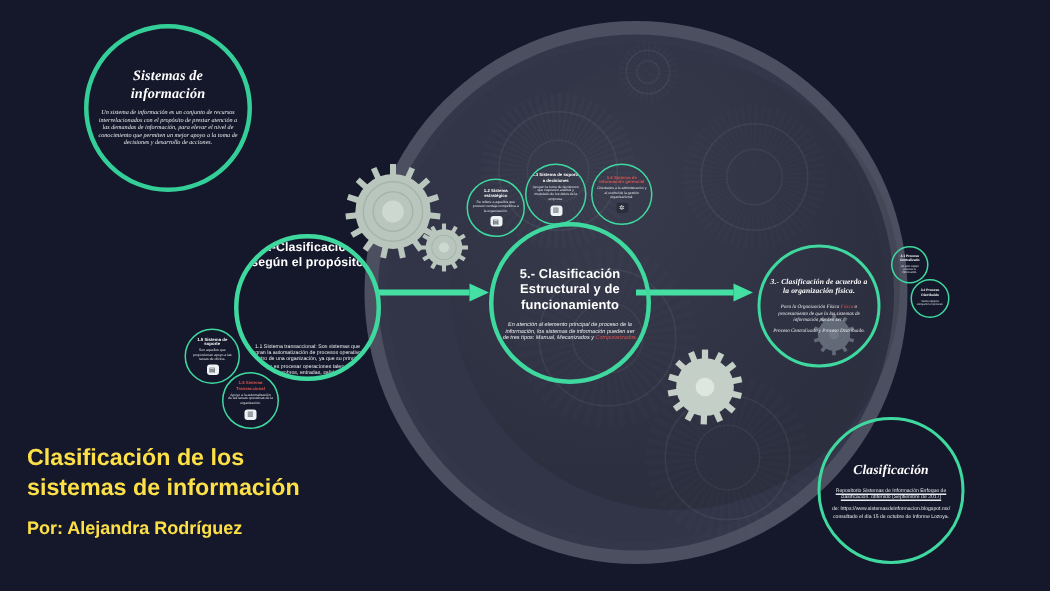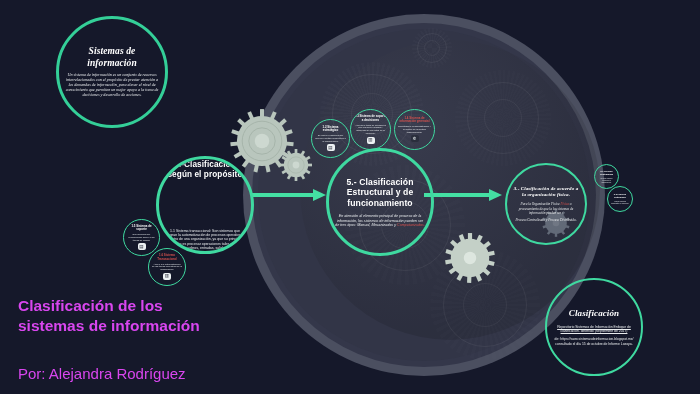--- a/index.html
+++ b/index.html
@@ -124,27 +124,27 @@
   .icon-badge{
     margin-top:2px;width:11px;height:10px;border-radius:2px;
     background:#eef2f4;display:flex;align-items:center;justify-content:center;
     font-size:6px;color:#2b2f3d;line-height:1;
   }
   .icon-badge.sm{width:8px;height:7px;font-size:4.5px;}
   .icon-badge.dark{background:#2a2e3c;color:#e8eef0;}
 
   
   #title-block{
-    position:absolute;left:18px;top:296px;width:300px;color:#d946ef;
+    position:absolute;left:18px;top:296px;width:300px;color:#fde047;
   }
   #title-block .main{
     font-size:15.5px;font-weight:bold;line-height:1.32;margin:0;
   }
   #title-block .author{
-    font-size:15px;font-weight:normal;margin-top:28px;
+    font-size:12px;font-weight:bold;margin-top:8px;
   }
 </style>
 </head>
 <body>
 
 <div id="canvas">
 
   <div class="disc disc-outer"></div>
   <div class="disc disc-inner"></div>
   <div class="disc disc-core"></div>

